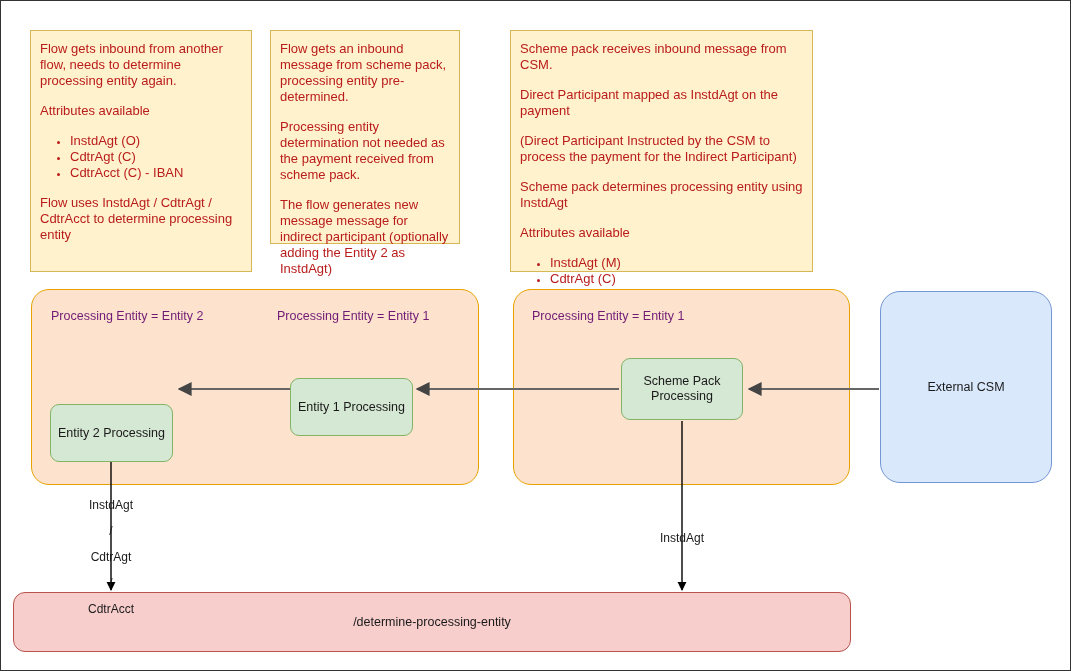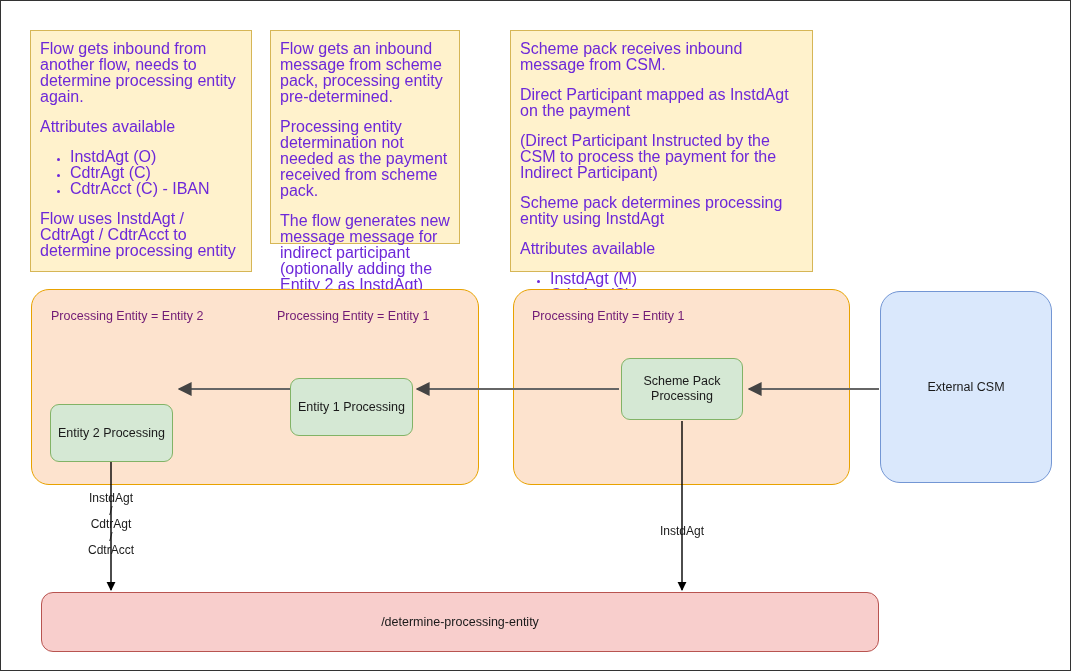--- a/index.html
+++ b/index.html
@@ -20,23 +20,23 @@
     box-sizing: border-box;
     overflow: hidden;
   }
 
   
   .note {
     position: absolute;
     background: #fff2cc;
     border: 1px solid #d6b656;
     box-sizing: border-box;
-    font-size: 16px;
+    font-size: 13px;
     line-height: 16px;
-    color: #6d28d9;
+    color: #b91c1c;
     padding: 10px 9px 8px 9px;
   }
   .note p {
     margin: 0 0 14px 0;
   }
   .note p:last-child { margin-bottom: 0; }
   .note ul {
     margin: 0 0 14px 0;
     padding-left: 30px;
     list-style-type: disc;
@@ -97,21 +97,21 @@
     top: 0;
     width: 1071px;
     height: 671px;
     pointer-events: none;
   }
 
   
   .edge-label {
     position: absolute;
     font-size: 12px;
-    line-height: 13px;
+    line-height: 26px;
     color: #1a1a1a;
     text-align: center;
     white-space: pre-line;
   }
 </style>
 </head>
 <body>
 
 <div id="canvas">
 
@@ -175,21 +175,21 @@
 
   <div class="node node-green" style="left:49px; top:359px; width:123px; height:58px;margin-top:44px;">Entity 2 Processing</div>
 
   <div class="node node-green" style="left:289px; top:377px; width:123px; height:58px;">Entity 1 Processing</div>
 
   <div class="node node-green" style="left:620px; top:357px; width:122px; height:62px; white-space:pre-line;">Scheme Pack
 Processing</div>
 
   <div class="node node-blue" style="left:879px; top:290px; width:172px; height:192px; border-radius:20px;">External CSM</div>
 
-  <div class="node node-pink" style="left:12px; top:591px; width:838px; height:60px;margin-left:28px;">/determine-processing-entity</div>
+  <div class="node node-pink" style="left:12px; top:591px; width:838px; height:60px;">/determine-processing-entity</div>
 
   <div class="edge-label" style="left:70px; top:491px; width:80px;">InstdAgt
 /
 CdtrAgt
 /
 CdtrAcct</div>
 
   <div class="edge-label" style="left:641px; top:524px; width:80px;">InstdAgt</div>
 
 </div>

